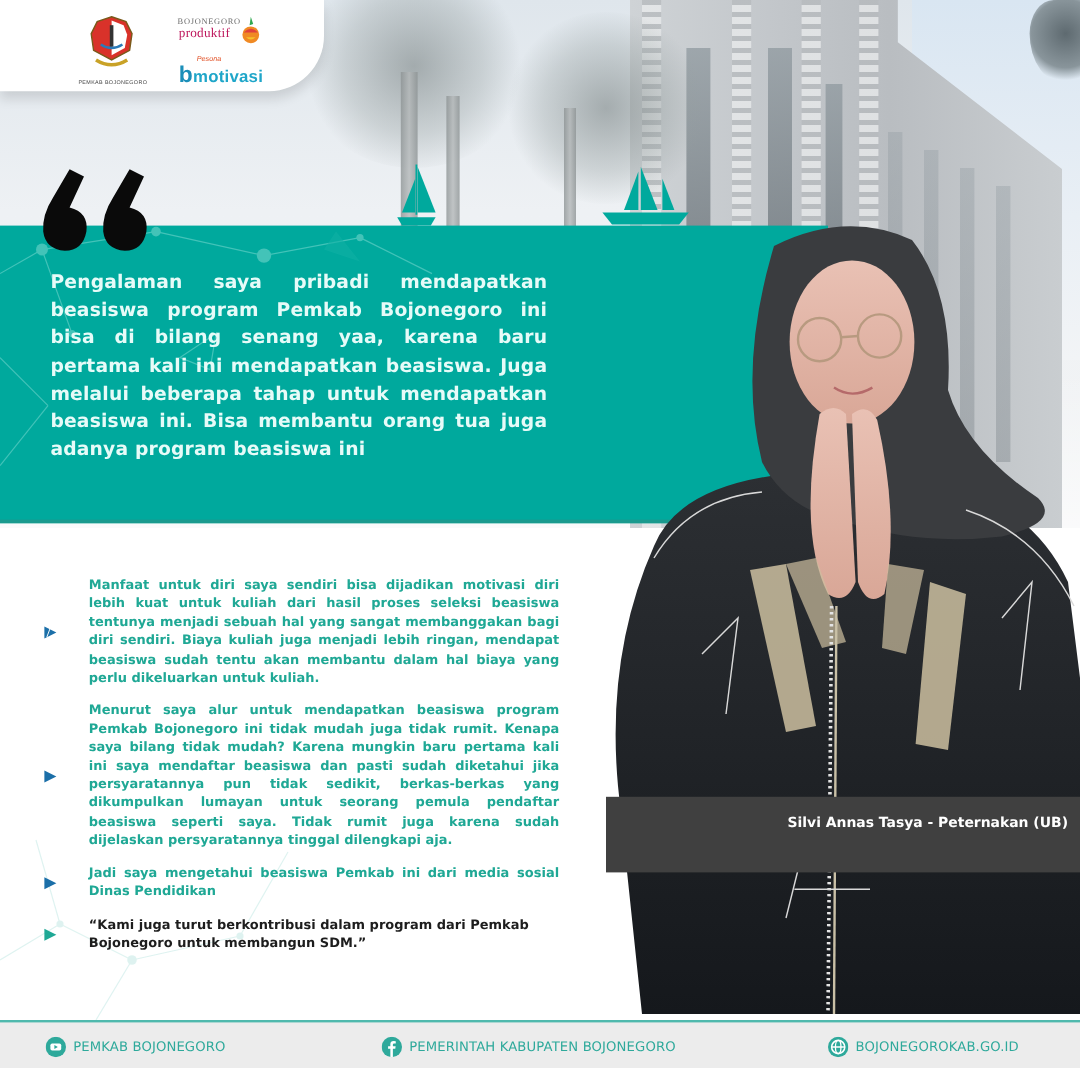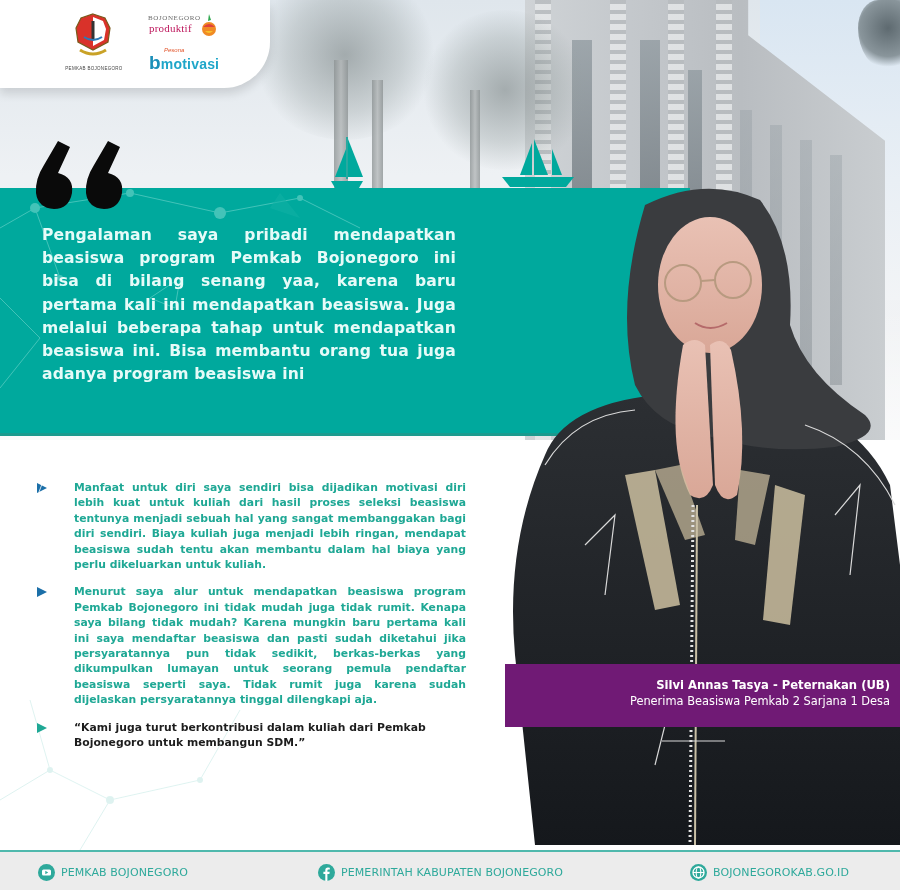--- a/index.html
+++ b/index.html
@@ -22,21 +22,21 @@
     background: linear-gradient(90deg, #cfd3d6 0%, #c2c6ca 35%, #b9bdc1 60%, #c9cdd0 100%);
     clip-path: polygon(0 0, 62% 0, 62% 8%, 100% 32%, 100% 100%, 0 100%); }
   .building-col { position:absolute; top: 0; bottom: 0; width: 16px;
     background: repeating-linear-gradient(0deg, #e8eaeb 0 6px, #b7bbbe 6px 10px); opacity:.8; }
   .building-win { position:absolute; width: 20px; background: linear-gradient(180deg,#8f999f,#6f787e); opacity:.75; }
   .palm { position:absolute; border-radius: 50%; background: radial-gradient(circle, rgba(110,120,120,.55) 0%, rgba(150,160,160,.35) 45%, rgba(220,225,225,0) 70%); }
   .trunk { position:absolute; width: 14px; background: linear-gradient(90deg,#8d9394,#b4b8b9,#8d9394); opacity:.8; }
 
   
   .logo-card {
-    position: absolute; left: 0; top: 0; width: 270px; height: 88px;
+    position: absolute; left: 0; top: 0; width: 270px; height: 76px;
     background: #ffffff; border-radius: 0 0 46px 0;
     box-shadow: 0 6px 10px rgba(0,0,0,0.12);
   }
   .crest { position:absolute; left: 74px; top: 12px; width: 38px; height: 46px; }
   .crest-caption { position:absolute; left: 62px; top: 66px; width: 64px; text-align:center;
     font-size: 4.5px; letter-spacing: .3px; color:#444; font-family:"Liberation Sans",sans-serif; }
   .prod-small { position:absolute; left: 148px; top: 14px; font-family:"Liberation Serif",serif;
     font-size: 7px; letter-spacing: .6px; color:#6b6b6b; }
   .prod-big { position:absolute; left: 149px; top: 22px; font-family:Liberation Serif, serif;
     font-size: 11px; color:#be185d; letter-spacing: .2px; }
@@ -61,37 +61,37 @@
   }
   .teal-network { position:absolute; inset: 0; opacity: .35; }
   .quote-text {
     position: absolute; left: 42px; top: 224px; width: 414px; z-index: 3;
     color: #e6fbf8; font-family: "DejaVu Sans", sans-serif; font-weight: bold;
     font-size: 15.6px; line-height: 23.2px; text-align: justify; letter-spacing: .15px;
   }
 
   
   .bullets { position:absolute; left: 36px; top: 480px; width: 430px; z-index: 3; }
-  .bullet { display:flex; align-items:flex-start; margin-bottom: 12px; }
+  .bullet { display:flex; align-items:center; margin-bottom: 12px; }
   .bullet-icon { flex: 0 0 12px; width:12px; height:12px; margin-top: 2px; margin-right: 26px; }
   .bullet-text {
     color: #1fa895; font-family:"DejaVu Sans",sans-serif; font-weight: bold;
     font-size: 10.8px; line-height: 15.4px; text-align: justify; letter-spacing: .02px;
   }
   .bullet-text.dark { color: #1d1d1d; text-align:left; }
 
   .bg-network-bottom { position:absolute; left: 0; top: 680px; width: 480px; height: 170px; opacity:.25; z-index:0; }
 
   
   .portrait { position:absolute; left: 505px; top: 185px; width: 395px; height: 660px; z-index: 2; }
 
   
   .name-band {
     position:absolute; left: 505px; top: 664px; width: 395px; height: 63px;
-    background: #701a75; z-index: 4;
+    background: #404040; z-index: 4;
   }
   .name-line { position:absolute; right: 10px; top: 14px; color:#ffffff;
     font-family:"DejaVu Sans",sans-serif; font-weight:bold; font-size: 11.6px; text-align:right; }
   .role-line { position:absolute; right: 10px; top: 30px; color:#ffffff;
     font-family:"DejaVu Sans",sans-serif; font-size: 11.4px; text-align:right; }
 
   
   .footer {
     position:absolute; left:0; top: 850px; width: 900px; height: 40px;
     background: #ececec; border-top: 2px solid #4fb9ad; z-index: 5;
@@ -219,23 +219,29 @@
     <div class="bullet-text">Manfaat untuk diri saya sendiri bisa dijadikan motivasi diri lebih kuat untuk kuliah dari hasil proses seleksi beasiswa tentunya menjadi sebuah hal yang sangat membanggakan bagi diri sendiri. Biaya kuliah juga menjadi lebih ringan, mendapat beasiswa sudah tentu akan membantu dalam hal biaya yang perlu dikeluarkan untuk kuliah.</div>
   </div>
   <div class="bullet">
     <svg class="bullet-icon" viewBox="0 0 12 12">
         <polygon points="1,1 11,6 1,11" fill="#1b6fa8"></polygon>
       </svg>
     <div class="bullet-text">Menurut saya alur untuk mendapatkan beasiswa program Pemkab Bojonegoro ini tidak mudah juga tidak rumit. Kenapa saya bilang tidak mudah? Karena mungkin baru pertama kali ini saya mendaftar beasiswa dan pasti sudah diketahui jika persyaratannya pun tidak sedikit, berkas-berkas yang dikumpulkan lumayan untuk seorang pemula pendaftar beasiswa seperti saya. Tidak rumit juga karena sudah dijelaskan persyaratannya tinggal dilengkapi aja.</div>
   </div>
   <div class="bullet">
     <svg class="bullet-icon" viewBox="0 0 12 12">
+        <polygon points="1,1 11,6 1,11" fill="#1b6fa8"></polygon>
+      </svg>
+    <div class="bullet-text">Jadi saya mengetahui beasiswa Pemkab ini dari media sosial Dinas Pendidikan</div>
+  </div>
+  <div class="bullet">
+    <svg class="bullet-icon" viewBox="0 0 12 12">
         <polygon points="1,1 11,6 1,11" fill="#1fa895"></polygon>
       </svg>
-    <div class="bullet-text dark">“Kami juga turut berkontribusi dalam kuliah dari Pemkab Bojonegoro untuk membangun SDM.”</div>
+    <div class="bullet-text dark">“Kami juga turut berkontribusi dalam program dari Pemkab Bojonegoro untuk membangun SDM.”</div>
   </div>
 </div>
 
 <svg class="portrait" viewBox="0 0 395 660">
   <defs>
     <linearGradient id="gown" x1="0" y1="0" x2="0" y2="1">
       <stop offset="0" stop-color="#2c2f33"></stop>
         <stop offset="1" stop-color="#15181c"></stop>
     </linearGradient>
     <linearGradient id="skin" x1="0" y1="0" x2="0" y2="1">
@@ -272,21 +278,20 @@
     <path d="M300 240 Q360 260 390 320"></path>
     <path d="M80 360 L110 330 L100 410"></path>
     <path d="M330 330 L355 300 L345 390"></path>
     <path d="M150 580 L160 540"></path>
     <line x1="157" y1="556" x2="220" y2="556"></line>
   </g>
 </svg>
 
 <div class="name-band">
   <div class="name-line">Silvi Annas Tasya - Peternakan (UB)</div>
-  <div class="role-line">Penerima Beasiswa Pemkab 2 Sarjana 1 Desa</div>
 </div>
 
 <div class="footer">
   <div class="footer-item" style="left:38px;">
     <svg class="footer-icon" viewBox="0 0 17 17">
       <circle cx="8.5" cy="8.5" r="8.5" fill="#2ea99b"></circle>
       <rect x="4" y="5.5" width="9" height="6" rx="1.5" fill="#fff"></rect>
       <polygon points="7.3,6.8 10.2,8.5 7.3,10.2" fill="#2ea99b"></polygon>
     </svg>
     <span class="footer-label">PEMKAB BOJONEGORO</span>

